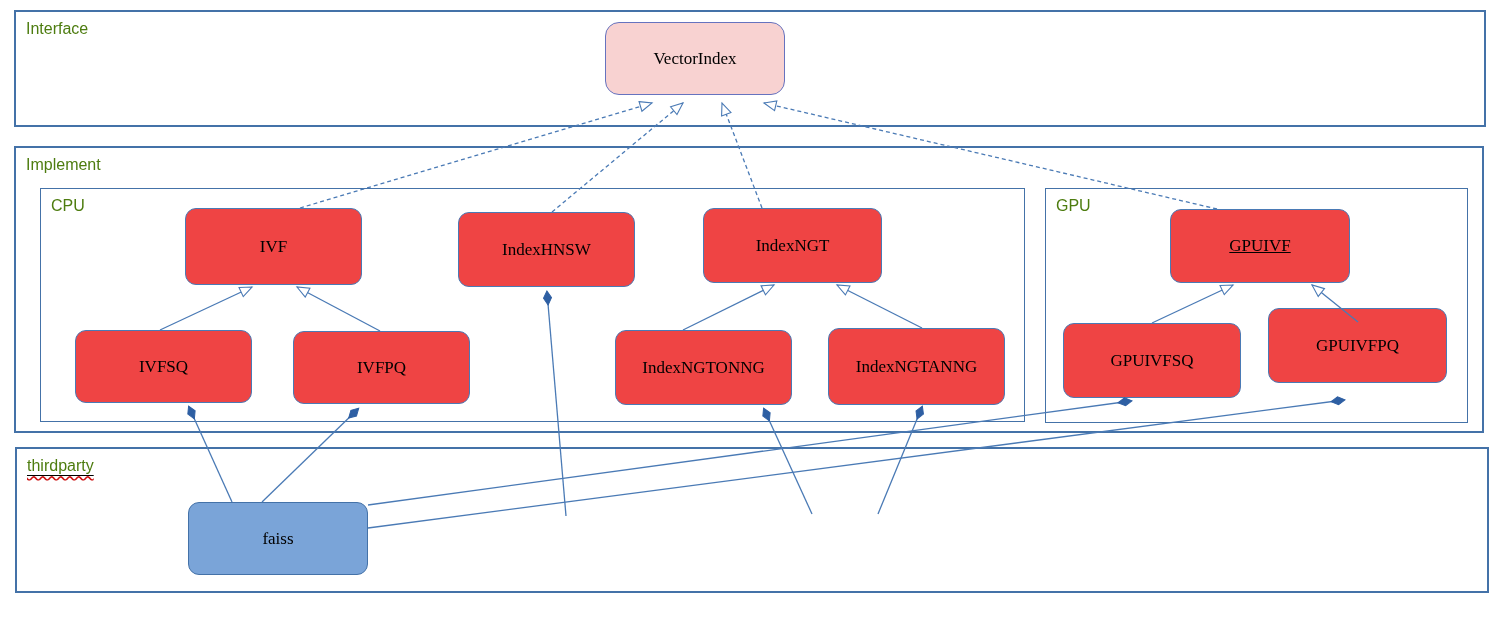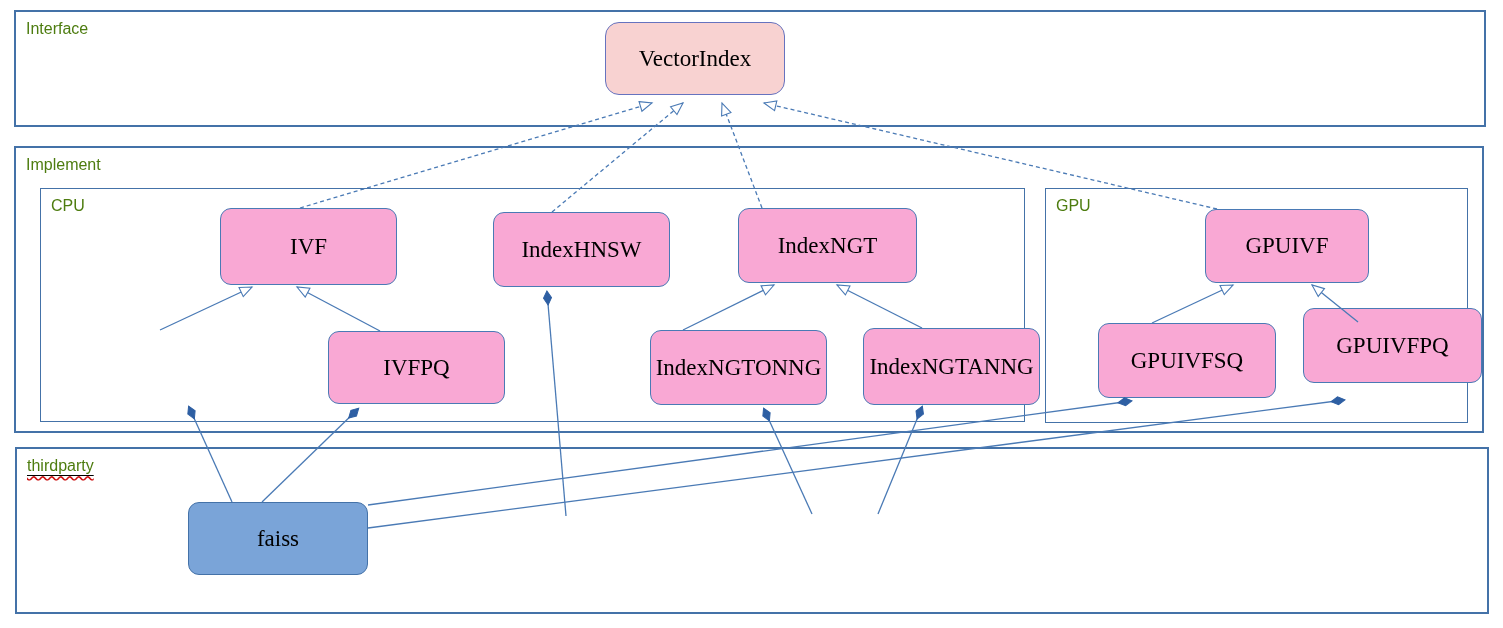--- a/index.html
+++ b/index.html
@@ -14,24 +14,24 @@
   .container-label{
     position:absolute;top:8px;left:10px;font-size:16px;color:#4d7c0f;
     font-family:"Liberation Sans",sans-serif;
   }
   .wavy-wrap{text-decoration:underline wavy #cc1111;text-underline-offset:4px;}
   .wavy-wrap .solid-underline{text-decoration:underline solid #000;}
   
   .node{
     position:absolute;box-sizing:border-box;z-index:2;
     display:flex;align-items:center;justify-content:center;
-    font-family:"Liberation Serif",serif;font-size:23px;color:#000;
+    font-family:"Liberation Serif",serif;font-size:17px;color:#000;
     border-radius:11px;
   }
-  .node.green{background:#f9a8d4;border:1.5px solid #4A7AB5;margin-left:35px;}
+  .node.green{background:#ef4444;border:1.5px solid #4A7AB5;}
   .node.blue{background:#7AA4D8;border:1.5px solid #4472A8;}
   .node.pink{background:#F8D2D1;border:1.5px solid #6673BF;border-radius:14px;}
   
   svg.edges{position:absolute;left:0;top:0;z-index:3;pointer-events:none;}
   .edge{stroke:#4A7AB5;stroke-width:1.3;fill:none;}
   .edge.dashed{stroke-dasharray:4 3;}
 </style>
 </head>
 <body>
 
@@ -46,40 +46,41 @@
   </div>
 
   <div class="container inner" style="left:40px;top:188px;width:985px;height:234px;">
     <span class="container-label">CPU</span>
   </div>
 
   <div class="container inner" style="left:1045px;top:188px;width:423px;height:235px;">
     <span class="container-label">GPU</span>
   </div>
 
-  <div class="container outer" style="left:15px;top:447px;width:1474px;height:167px;">
+  <div class="container outer" style="left:15px;top:447px;width:1474px;height:146px;">
     <span class="container-label wavy-wrap"><span class="solid-underline">thirdparty</span></span>
   </div>
 
   <div class="node pink" style="left:605px;top:22px;width:180px;height:73px;">VectorIndex</div>
 
   <div class="node green" style="left:185px;top:208px;width:177px;height:77px;">IVF</div>
 
   <div class="node green" style="left:458px;top:212px;width:177px;height:75px;">IndexHNSW</div>
 
   <div class="node green" style="left:703px;top:208px;width:179px;height:75px;">IndexNGT</div>
 
+  <div class="node green" style="left:75px;top:330px;width:177px;height:73px;">IVFSQ</div>
 
   <div class="node green" style="left:293px;top:331px;width:177px;height:73px;">IVFPQ</div>
 
   <div class="node green" style="left:615px;top:330px;width:177px;height:75px;">IndexNGTONNG</div>
 
   <div class="node green" style="left:828px;top:328px;width:177px;height:77px;">IndexNGTANNG</div>
 
-  <div class="node green" style="left:1170px;top:209px;width:164px;height:74px;">GPUIVF</div>
+  <div class="node green" style="left:1170px;top:209px;width:180px;height:74px;text-decoration:underline;">GPUIVF</div>
 
   <div class="node green" style="left:1063px;top:323px;width:178px;height:75px;">GPUIVFSQ</div>
 
   <div class="node green" style="left:1268px;top:308px;width:179px;height:75px;">GPUIVFPQ</div>
 
   <div class="node blue" style="left:188px;top:502px;width:180px;height:73px;">faiss</div>
 
 
 
   <svg class="edges" width="1503" height="628" viewBox="0 0 1503 628">

